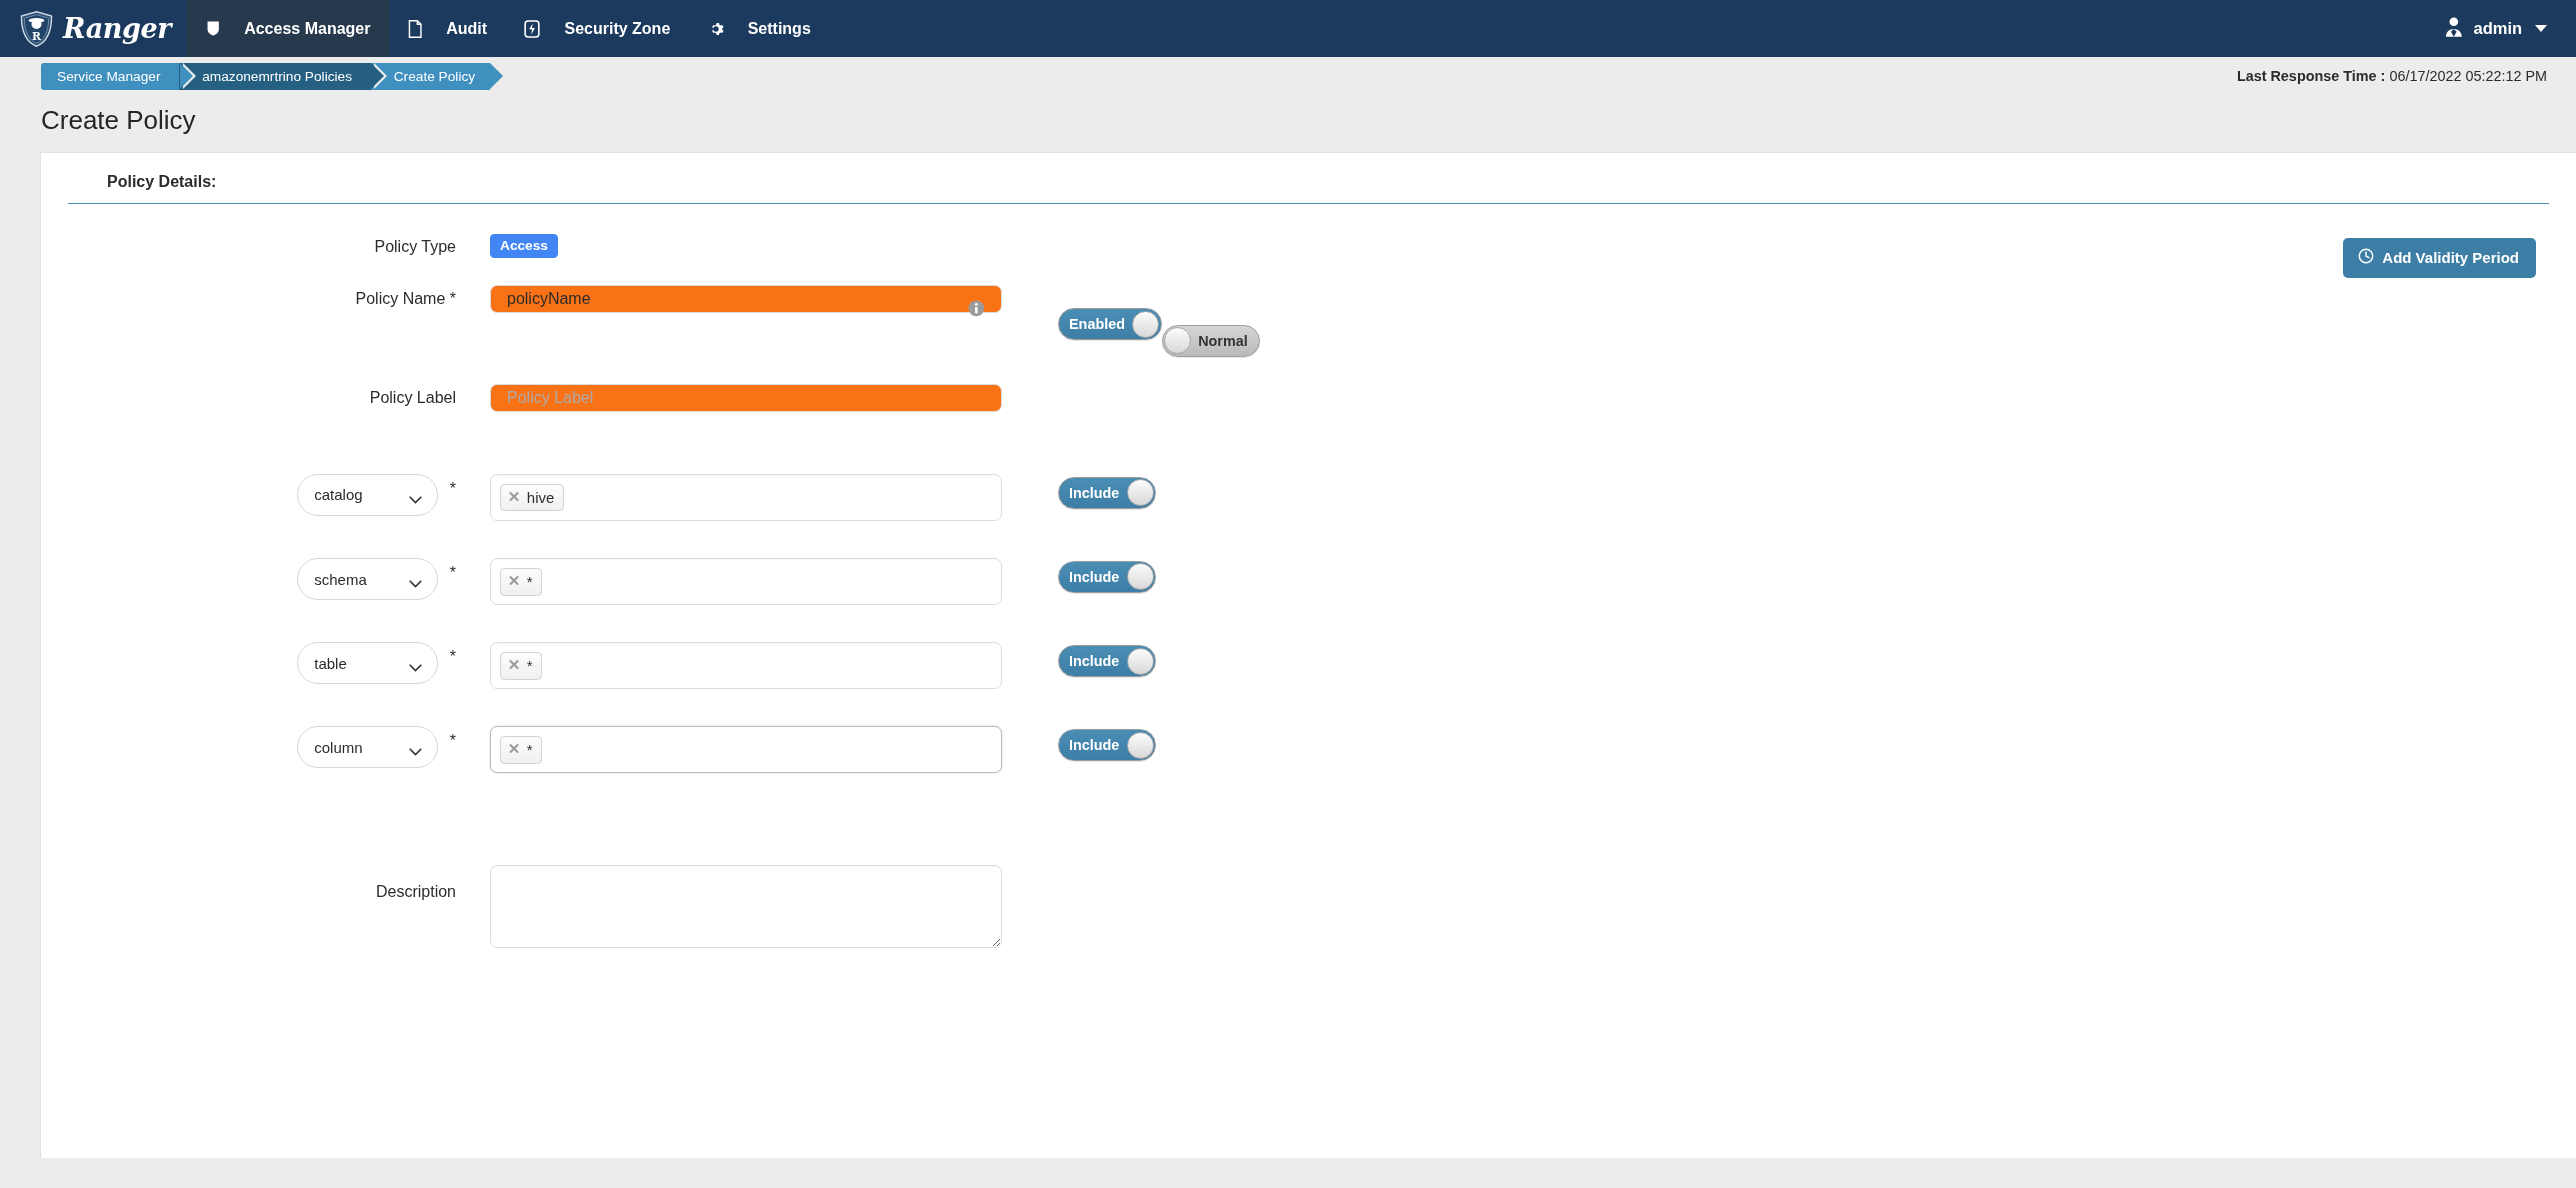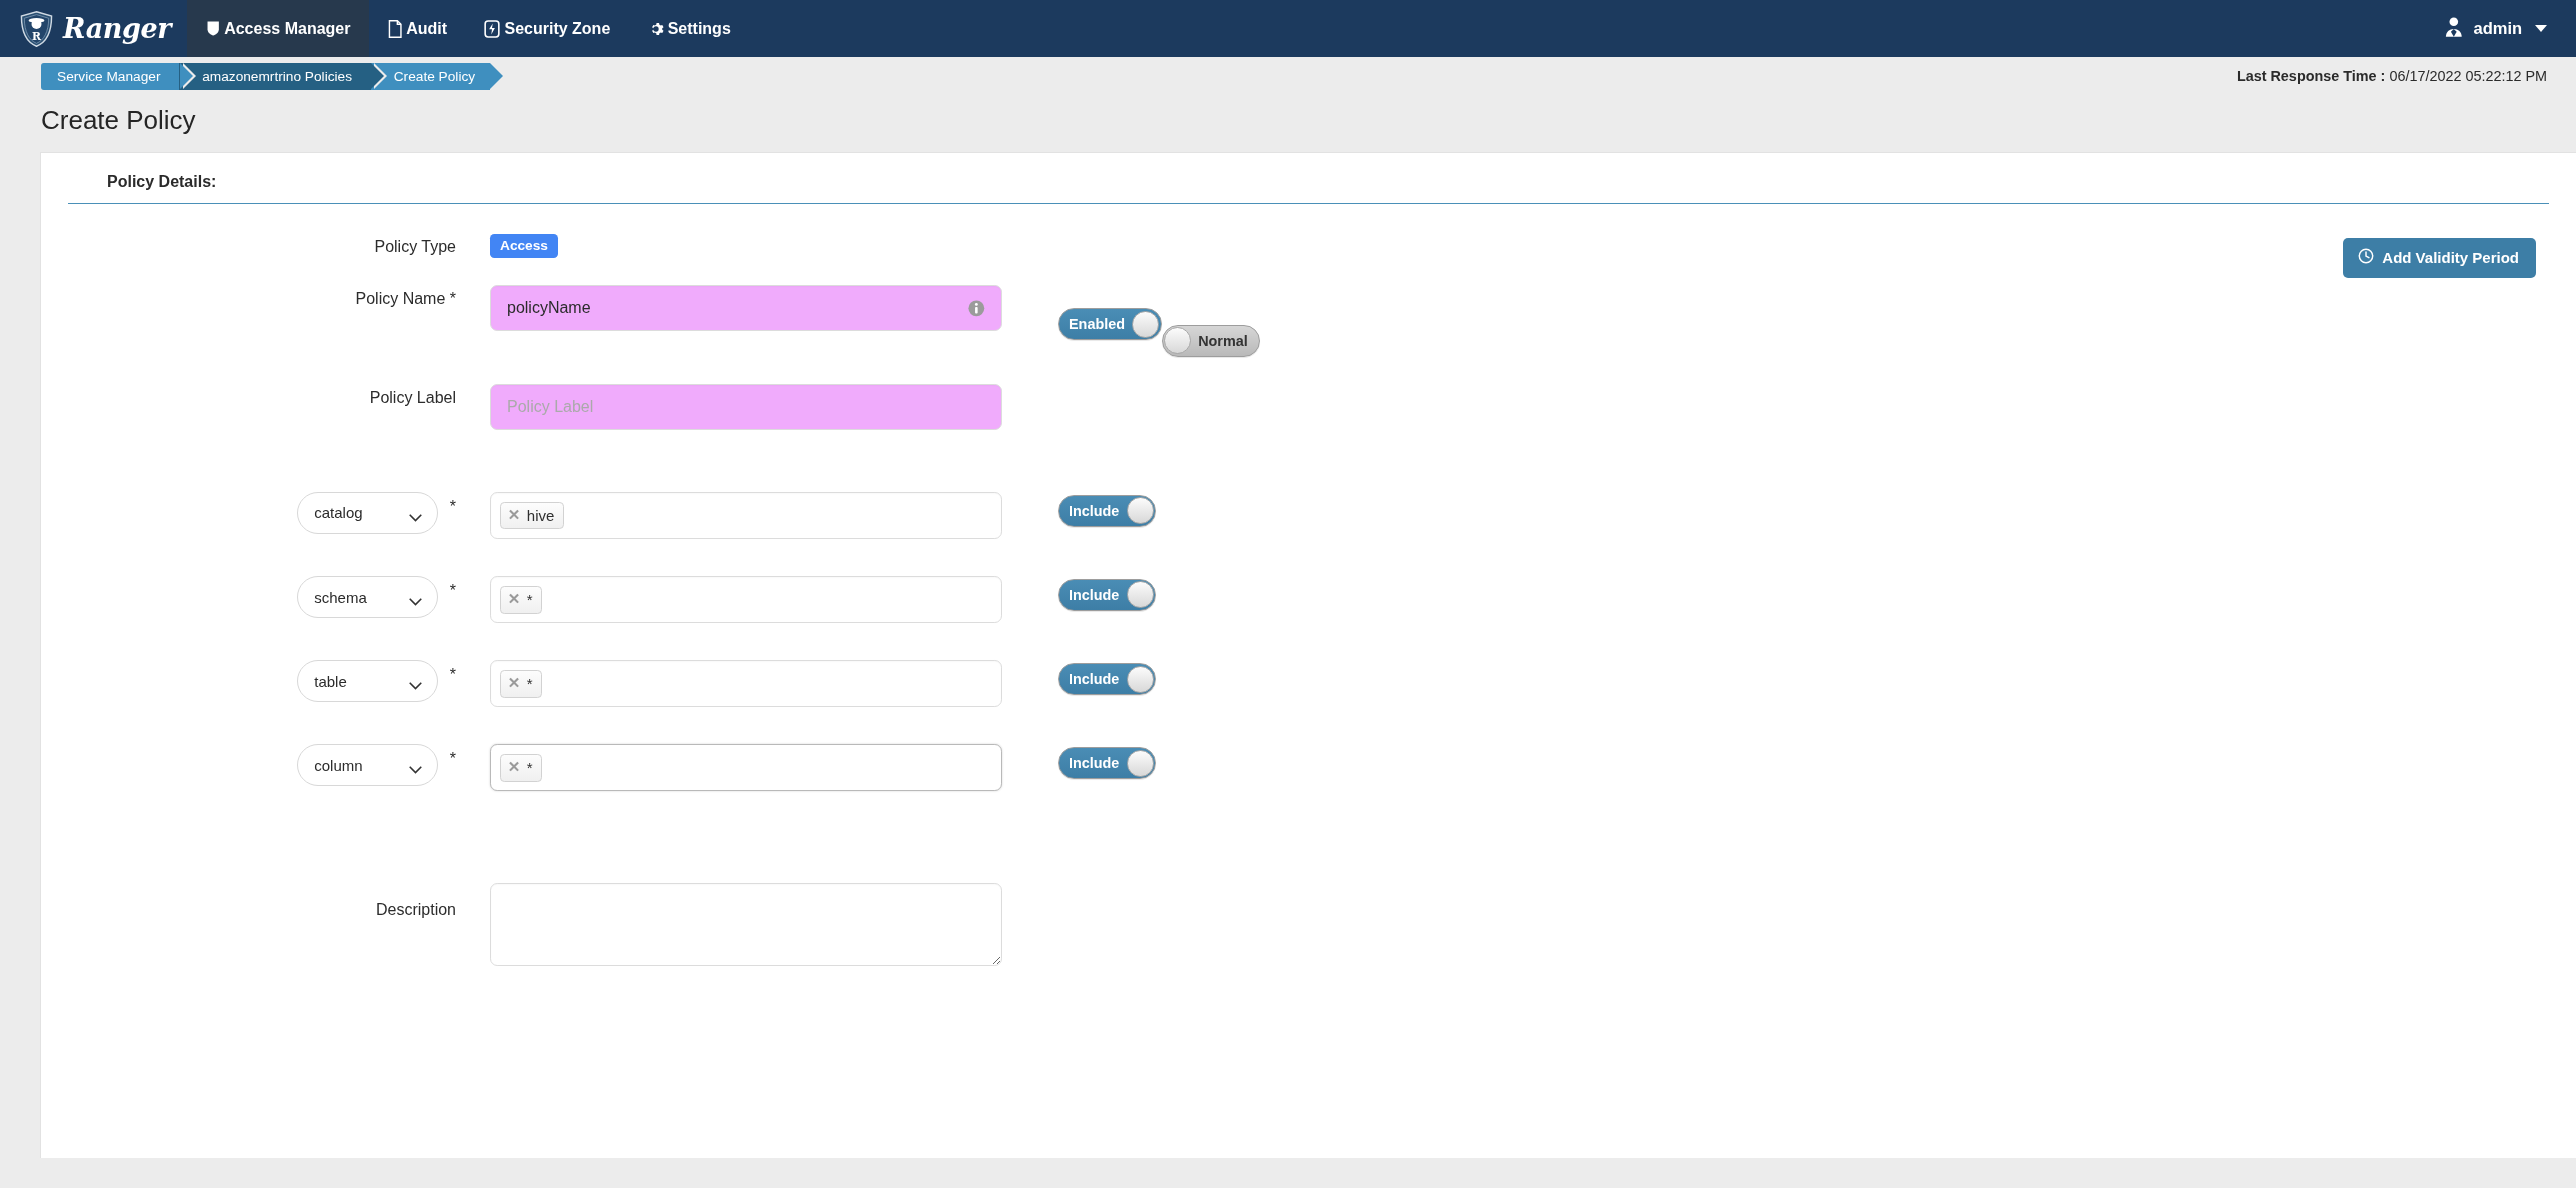--- a/index.html
+++ b/index.html
@@ -34,21 +34,21 @@
     font-size: 27px;
     font-style: italic;
     font-weight: bold;
     letter-spacing: -0.4px;
     font-family: "DejaVu Serif", serif;
   }
   .nav-items { display: flex; align-items: stretch; }
   .nav-item {
     display: flex;
     align-items: center;
-    gap: 4px;
+    gap: 24px;
     padding: 0 18.7px;
     color: #ffffff;
     font-size: 16px;
     font-weight: bold;
     white-space: nowrap;
     cursor: pointer;
   }
   .nav-item.active { background: #27394d; }
   .nav-icon { display:flex; align-items:center; }
 
@@ -181,24 +181,24 @@
     background: #4285f4;
     color: #fff;
     font-size: 13.7px;
     font-weight: bold;
     border-radius: 4.3px;
     padding: 4.3px 10px 5px 10px;
   }
 
   .txt-input {
     width: 512px;
-    height: 46px;
+    height: 28px;
     border: 0.7px solid #dcdcdc;
     border-radius: 7.2px;
-    background: #f0abfc;
+    background: #f97316;
     font-size: 16px;
     color: #2b2b2b;
     padding: 0 43px 0 16px;
     font-family: "Liberation Sans", sans-serif;
     outline: none;
     box-shadow: inset 0 0.7px 1.4px rgba(0,0,0,0.03);
   }
   .txt-input::placeholder { color: #aaaaaa; }
   .info-ico {
     position: absolute;

